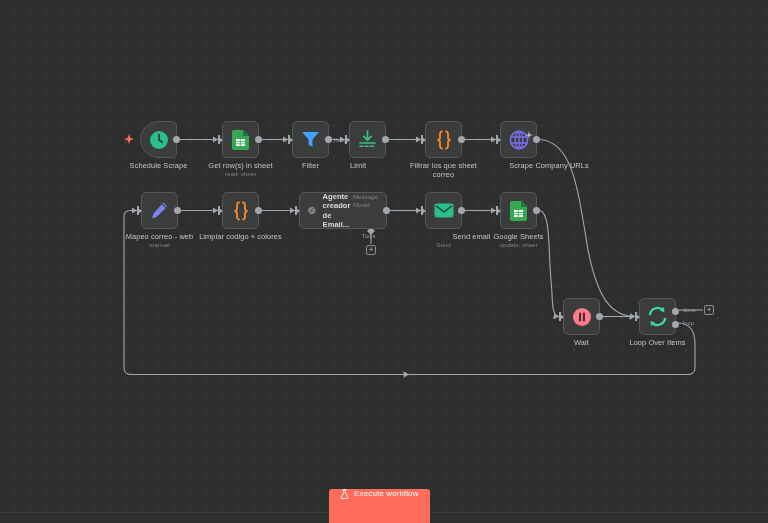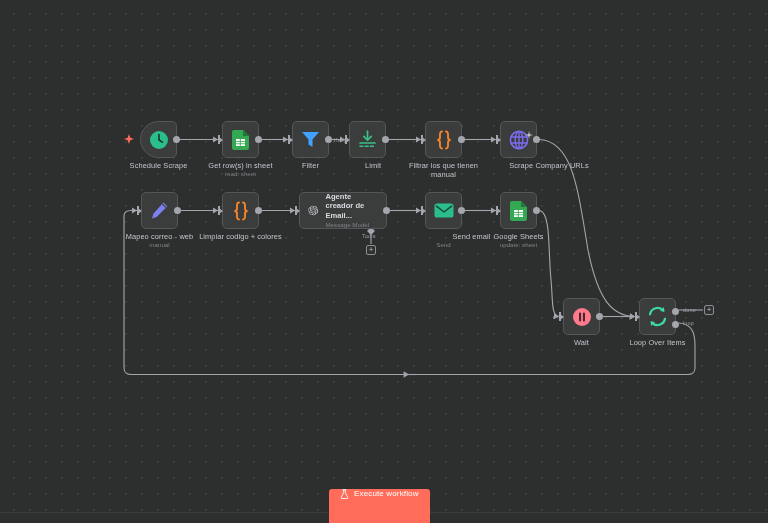--- a/index.html
+++ b/index.html
@@ -201,33 +201,33 @@
     <path d="M9.5 1 L9.5 9" stroke="#3bbf84" stroke-width="1.7" stroke-linecap="round"></path>
     <path d="M5.8 6.4 L9.5 10.2 L13.2 6.4" stroke="#3bbf84" stroke-width="1.7" fill="none" stroke-linecap="round" stroke-linejoin="round"></path>
     <path d="M2 13 H17" stroke="#3bbf84" stroke-width="1.7" stroke-linecap="round"></path>
     <path d="M2 16.3 H5 M7.2 16.3 H10.2 M12.4 16.3 H15.4" stroke="#3bbf84" stroke-width="1.6" stroke-linecap="round"></path>
   </svg>
   <div class="ports">
     <div class="port-in"></div>
     <div class="port-out"></div>
   </div>
 </div>
-<div class="nlabel" style="left:373px;top:161px;">Limit</div>
+<div class="nlabel" style="left:358px;top:161px;">Limit</div>
 
 <div class="node" style="left:425px;top:121px;width:37px;height:37px;">
   <svg class="ico" width="18" height="20" viewBox="0 0 18 20">
     <path d="M7 1.5 C4.4 1.5 5 5.4 5 7.2 C5 9 3.6 10 2.4 10 C3.6 10 5 11 5 12.8 C5 14.6 4.4 18.5 7 18.5" stroke="#f5852a" stroke-width="1.9" fill="none" stroke-linecap="round"></path>
     <path d="M11 1.5 C13.6 1.5 13 5.4 13 7.2 C13 9 14.4 10 15.6 10 C14.4 10 13 11 13 12.8 C13 14.6 13.6 18.5 11 18.5" stroke="#f5852a" stroke-width="1.9" fill="none" stroke-linecap="round"></path>
   </svg>
   <div class="ports">
     <div class="port-in"></div>
     <div class="port-out"></div>
   </div>
 </div>
-<div class="nlabel wrap" style="left:443.5px;top:161px;">Filtrar los que tienen manual</div>
+<div class="nlabel wrap" style="left:443.5px;top:161px;">Filtrar los que sheet correo</div>
 
 <div class="node" style="left:500px;top:121px;width:37px;height:37px;">
   <svg class="ico" width="20" height="20" viewBox="0 0 20 20">
     <circle cx="10" cy="10" r="8.6" fill="none" stroke="#7b6df0" stroke-width="1.6"></circle>
     <ellipse cx="10" cy="10" rx="3.8" ry="8.6" fill="none" stroke="#7b6df0" stroke-width="1.4"></ellipse>
     <path d="M1.6 7 H18.4 M1.6 13 H18.4" stroke="#7b6df0" stroke-width="1.4"></path>
     <path d="M10 1.4 V18.6" stroke="#7b6df0" stroke-width="1.4"></path>
   </svg>
   <div class="corner-ai">
     <svg width="8" height="8" viewBox="0 0 8 8">
@@ -263,21 +263,21 @@
     <div class="port-in"></div>
     <div class="port-out"></div>
   </div>
 </div>
 <div class="nlabel" style="left:240.5px;top:232px;">Limpiar codigo + colores</div>
 
 <div class="node wide" style="left:299px;top:192px;width:88px;height:37px;">
   <svg class="ico" width="19" height="19" viewBox="0 0 24 24">
     <path d="M21.1 9.9a5.5 5.5 0 0 0-.5-4.5 5.6 5.6 0 0 0-6-2.7A5.5 5.5 0 0 0 10.5 1a5.6 5.6 0 0 0-5.3 3.8 5.5 5.5 0 0 0-3.7 2.7 5.6 5.6 0 0 0 .7 6.5 5.5 5.5 0 0 0 .5 4.5 5.6 5.6 0 0 0 6 2.7A5.5 5.5 0 0 0 13.5 23a5.6 5.6 0 0 0 5.3-3.9 5.5 5.5 0 0 0 3.7-2.7 5.6 5.6 0 0 0-.7-6.5Zm-8.3 11.6a4.1 4.1 0 0 1-2.7-1l.1-.1 4.5-2.6a.7.7 0 0 0 .4-.6v-6.3l1.9 1.1v5.3a4.2 4.2 0 0 1-4.2 4.2Zm-9-3.8a4.1 4.1 0 0 1-.5-2.8l.1.1 4.5 2.6a.7.7 0 0 0 .7 0l5.5-3.2v2.2l-4.6 2.7a4.2 4.2 0 0 1-5.7-1.6ZM2.6 8.3a4.1 4.1 0 0 1 2.2-1.8v5.4a.7.7 0 0 0 .3.6l5.5 3.1-1.9 1.1-4.5-2.6a4.2 4.2 0 0 1-1.6-5.8Zm15.7 3.6L12.8 8.7l1.9-1.1 4.5 2.6a4.2 4.2 0 0 1-.6 7.5v-5.3a.7.7 0 0 0-.3-.5Zm1.9-2.8-.1-.1-4.5-2.6a.7.7 0 0 0-.7 0L9.4 9.6V7.4L14 4.8a4.2 4.2 0 0 1 6.2 4.3ZM8.4 13 6.5 11.9V6.6a4.2 4.2 0 0 1 6.9-3.2l-.1.1L8.8 6a.7.7 0 0 0-.4.6Zm1-2.2 2.5-1.4 2.4 1.4v2.8l-2.4 1.4-2.5-1.4Z" fill="#c9ccd2"></path>
   </svg>
-  <div style="display:flex;flex-direction:column;justify-content:flex-start;">
+  <div style="display:flex;flex-direction:row;justify-content:flex-start;">
     <div class="aititle">Agente creador de Email...</div>
     <div class="aisub">Message Model</div>
   </div>
   <div class="ports">
     <div class="port-in"></div>
     <div class="port-out"></div>
   </div>
 </div>
 <div class="portlabel" style="left:362px;top:233px;">Tools</div>
 <div class="plusbtn" style="left:366px;top:245px;">

